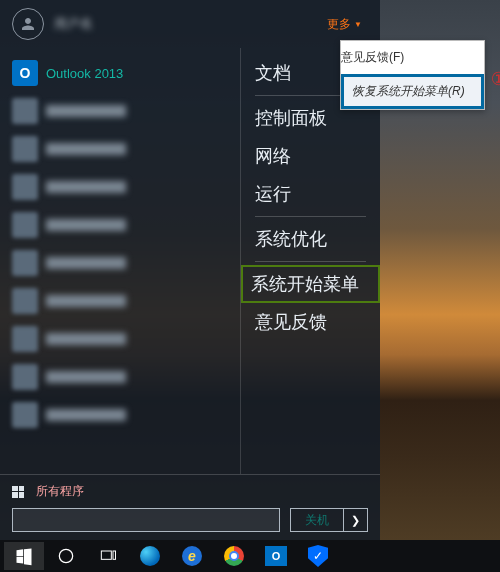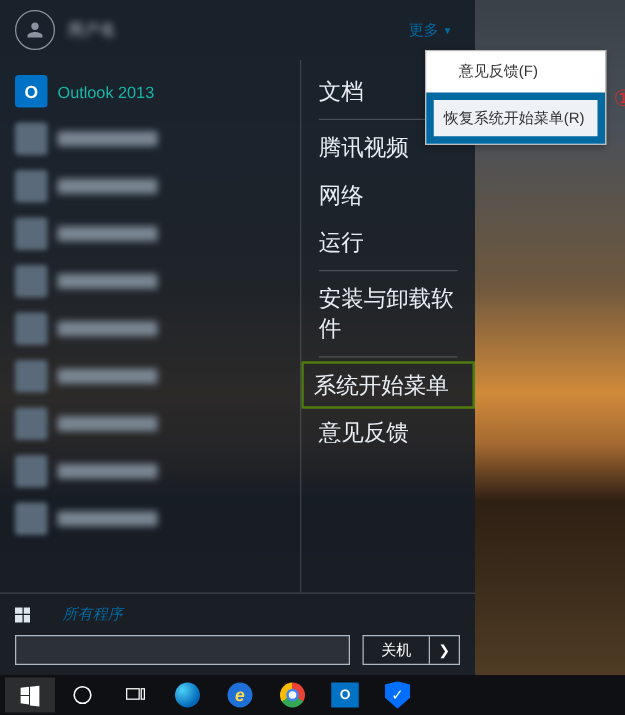--- a/index.html
+++ b/index.html
@@ -37,45 +37,46 @@
   .avatar {
     width: 32px; height: 32px;
     border-radius: 50%;
     border: 1.5px solid #8a94a0;
     display: flex; align-items: center; justify-content: center;
   }
   .avatar svg { width: 18px; height: 18px; fill: #8a94a0; }
   .username { margin-left: 10px; font-size: 13px; color: #b8c0c8; filter: blur(3px); }
   .more-btn {
     margin-left: auto;
-    font-size: 12px; color: #0369a1;
+    font-size: 12px; color: #f97316;
     cursor: pointer;
     display: flex; align-items: center; gap: 3px;
     padding: 4px 6px;
   }
   .more-btn .tri { font-size: 8px; }
   .dropdown {
     position: absolute;
     top: 40px; right: -105px;
     width: 145px;
     background: #fff;
     color: #333;
     border: 1px solid #bbb;
     z-index: 10;
     font-size: 12px;
     box-shadow: 0 2px 6px rgba(0,0,0,.3);
   }
   .dropdown-item {
-    padding: 8px 26px;
+    padding: 8px 0;
     cursor: pointer;
   }
   .dropdown-item.hover { background: #eef2f7; }
   .dropdown-item.highlight {
-    border: 6px solid #0369a1;
+    border: 3px solid #0369a1;
     padding: 6px 8px;
+    font-style: italic;
   }
   .circ-num {
     position: absolute;
     top: 68px; right: -127px;
     color: #d03030;
     font-size: 18px;
     z-index: 11;
   }
   .body {
     flex: 1;
@@ -136,24 +137,23 @@
     padding: 5px 8px;
   }
   .footer {
     border-top: 1px solid rgba(255,255,255,.18);
     padding: 8px 12px;
     display: flex;
     flex-direction: column;
     gap: 8px;
   }
   .all-apps {
-    display: flex; align-items: center; gap: 26px;
-    font-size: 12px; color: #0369a1;
-    cursor: pointer;
-    font-style: italic;
+    display: flex; align-items: center; gap: 12px;
+    font-size: 12px; color: #fca5a5;
+    cursor: pointer;
   }
   .grid-icon {
     width: 12px; height: 12px;
     display: grid; grid-template: repeat(2,1fr)/repeat(2,1fr); gap: 1px;
   }
   .grid-icon span { background: #dfe6ec; }
   .footer-row {
     display: flex; align-items: center; gap: 10px;
   }
   .search-box {
@@ -164,21 +164,21 @@
   }
   .shutdown {
     display: flex;
     border: 1px solid #aeb8c2;
     height: 24px;
   }
   .shutdown-main {
     padding: 0 14px;
     display: flex; align-items: center;
     font-size: 12px;
-    color: #ffffff;
+    color: #0f766e;
     cursor: pointer;
   }
   .shutdown-arrow {
     width: 24px;
     display: flex; align-items: center; justify-content: center;
     border-left: 1px solid #aeb8c2;
     font-size: 11px;
     cursor: pointer;
   }
   .taskbar {
@@ -280,25 +280,25 @@
         </div>
       <div class="app-item blur-item">
           <div class="app-icon"></div>
           <span class="app-label"></span>
         </div>
     </div>
 
     <div class="right-col" id="cat-list">
         <div class="cat-item">文档</div>
         <div class="cat-sep"></div>
-        <div class="cat-item">腾讯视频</div>
+        <div class="cat-item">控制面板</div>
         <div class="cat-item">网络</div>
         <div class="cat-item">运行</div>
         <div class="cat-sep"></div>
-        <div class="cat-item">安装与卸载软件</div>
+        <div class="cat-item">系统优化</div>
         <div class="cat-sep"></div>
         <div class="cat-item highlight">系统开始菜单</div>
         <div class="cat-item">意见反馈</div>
       </div>
   </div>
 
   <div class="footer">
     <div class="all-apps">
       <span class="grid-icon">
           <span></span>

